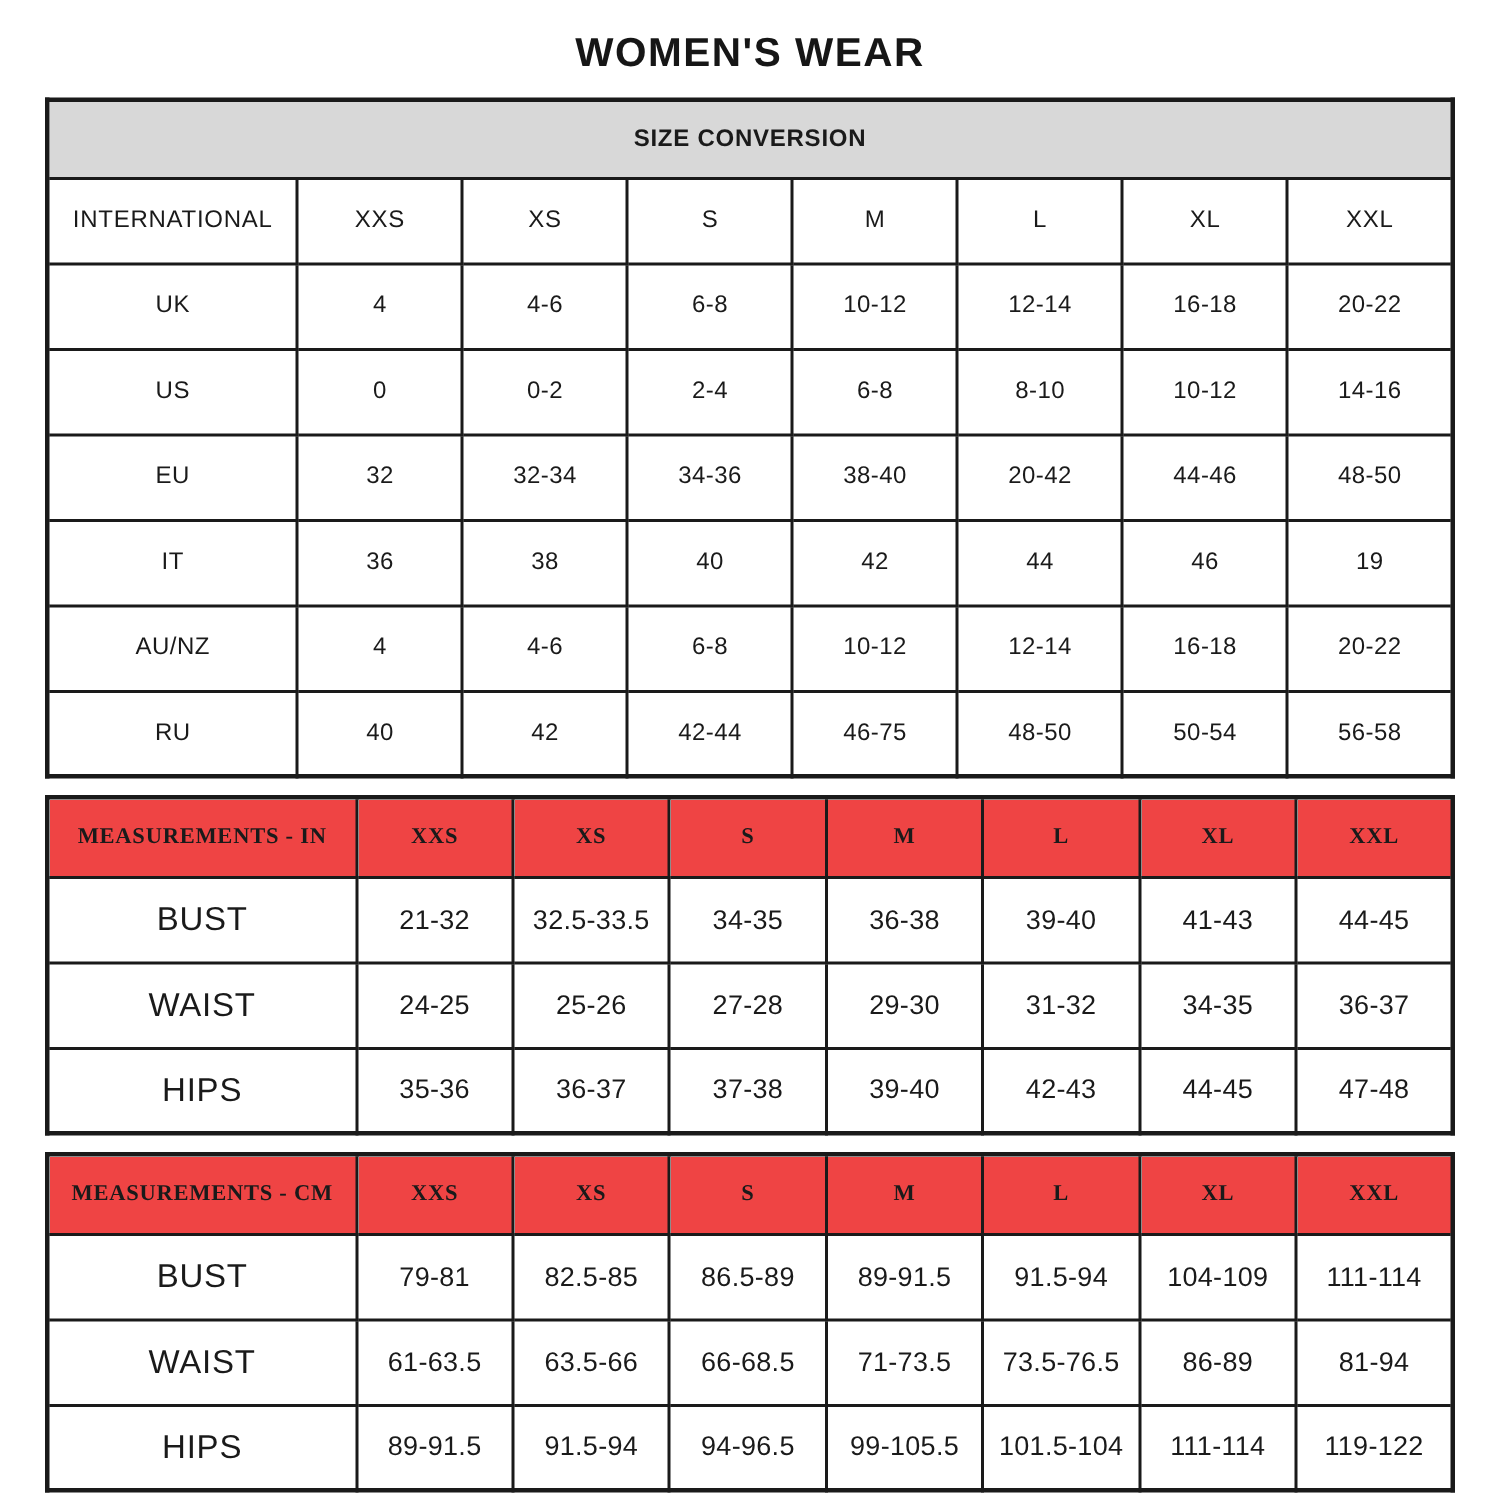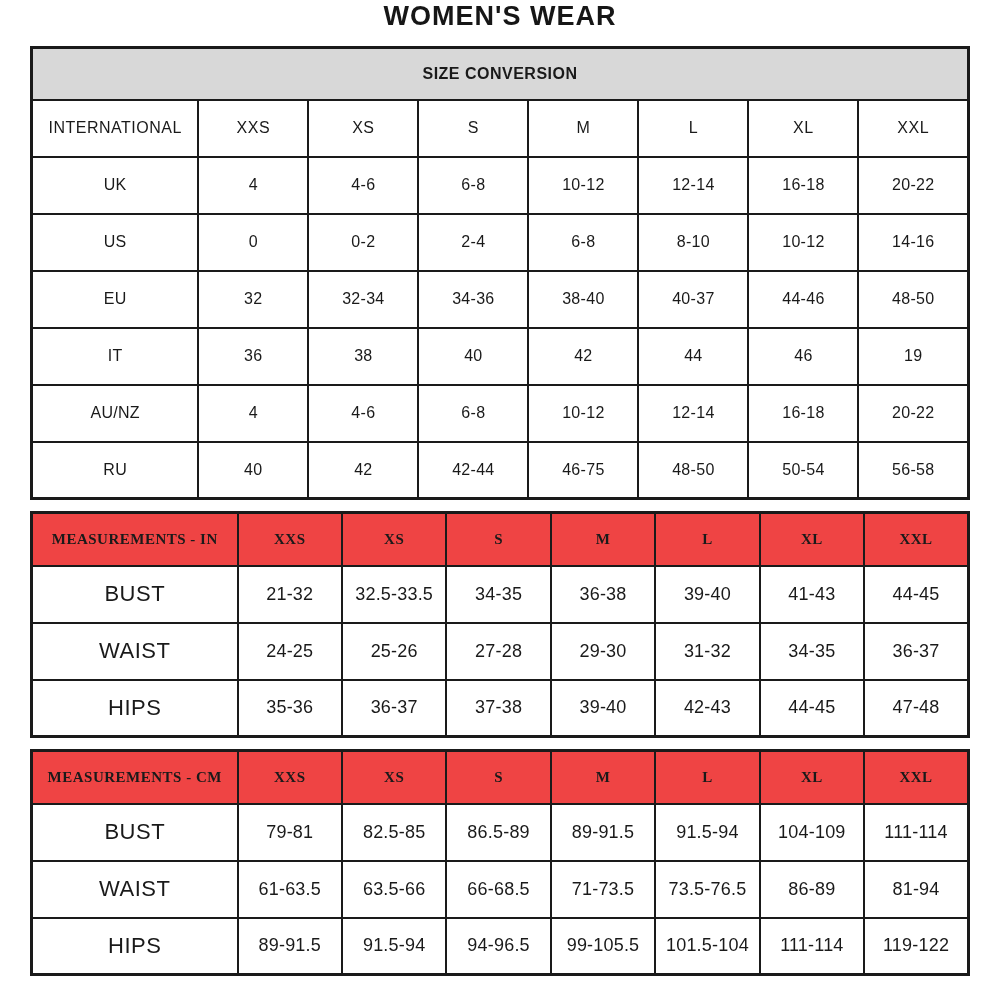--- a/index.html
+++ b/index.html
@@ -15,21 +15,21 @@
     height: 1000px;
     background: #ffffff;
     padding: 0 30px;
   }
   .page-title {
     text-align: center;
     font-size: 27px;
     font-weight: bold;
     letter-spacing: 1px;
     margin: 0;
-    padding-top: 1px;
+    padding-top: 20px;
     padding-bottom: 14px;
     color: #161616;
   }
   table {
     width: 100%;
     border-collapse: collapse;
     table-layout: fixed;
     border: 3px solid #1a1a1a;
   }
   td {
@@ -131,21 +131,21 @@
       <td>8-10</td>
       <td>10-12</td>
       <td>14-16</td>
     </tr>
     <tr class="data-row">
       <td class="row-label">EU</td>
       <td>32</td>
       <td>32-34</td>
       <td>34-36</td>
       <td>38-40</td>
-      <td>40-37</td>
+      <td>20-42</td>
       <td>44-46</td>
       <td>48-50</td>
     </tr>
     <tr class="data-row">
       <td class="row-label">IT</td>
       <td>36</td>
       <td>38</td>
       <td>40</td>
       <td>42</td>
       <td>44</td>

